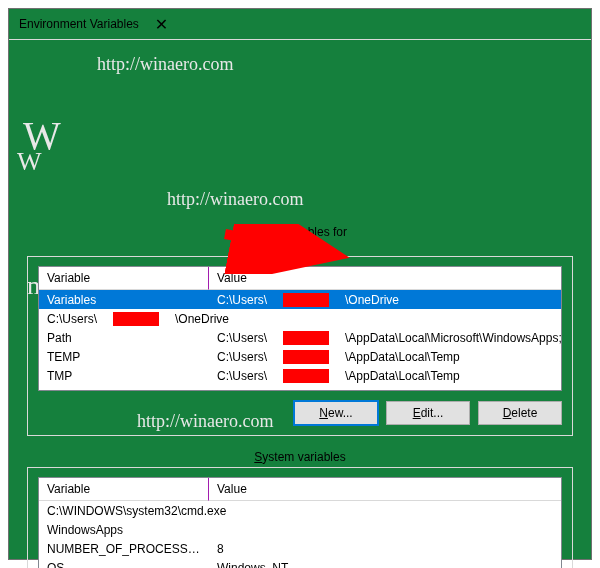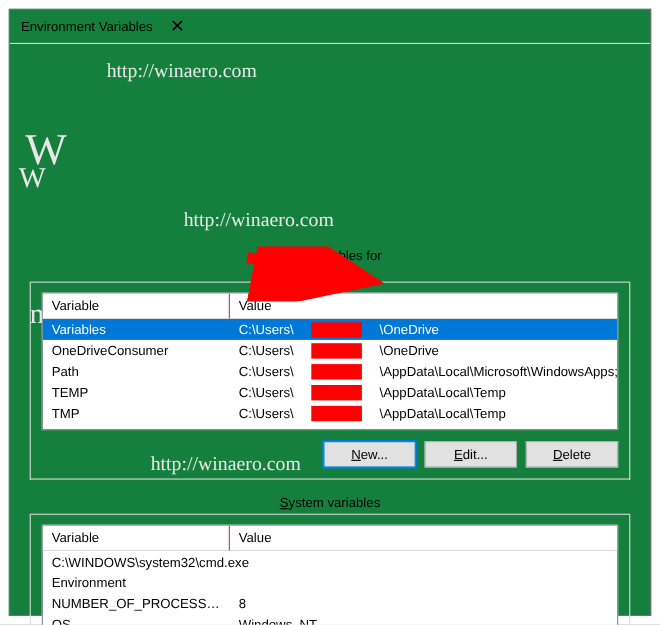--- a/index.html
+++ b/index.html
@@ -169,21 +169,20 @@
         <div class="tbody">
           <div class="tr selected">
             <div class="td col-var">Variables</div>
             <div class="td col-val">
                 <span>C:\Users\</span>
                 <span class="redact-cell"></span>
                 <span>\OneDrive</span>
               </div>
           </div>
           <div class="tr">
-            <div class="td col-var">OneDriveConsumer</div>
             <div class="td col-val">
                 <span>C:\Users\</span>
                 <span class="redact-cell"></span>
                 <span>\OneDrive</span>
               </div>
           </div>
           <div class="tr">
             <div class="td col-var">Path</div>
             <div class="td col-val">
                 <span>C:\Users\</span>
@@ -233,21 +232,21 @@
       <div class="table-box" style="height:160px;">
         <div class="table-head">
           <div class="th col-var">Variable</div>
           <div class="th col-val">Value</div>
         </div>
         <div class="tbody">
           <div class="tr">
               <div class="td col-val">C:\WINDOWS\system32\cmd.exe</div>
             </div>
           <div class="tr">
-              <div class="td col-var">Environment</div>
+              <div class="td col-var">WindowsApps</div>
             </div>
           <div class="tr">
               <div class="td col-var">NUMBER_OF_PROCESSORS</div>
               <div class="td col-val">8</div>
             </div>
           <div class="tr">
               <div class="td col-var">OS</div>
               <div class="td col-val">Windows_NT</div>
             </div>
           <div class="tr">

